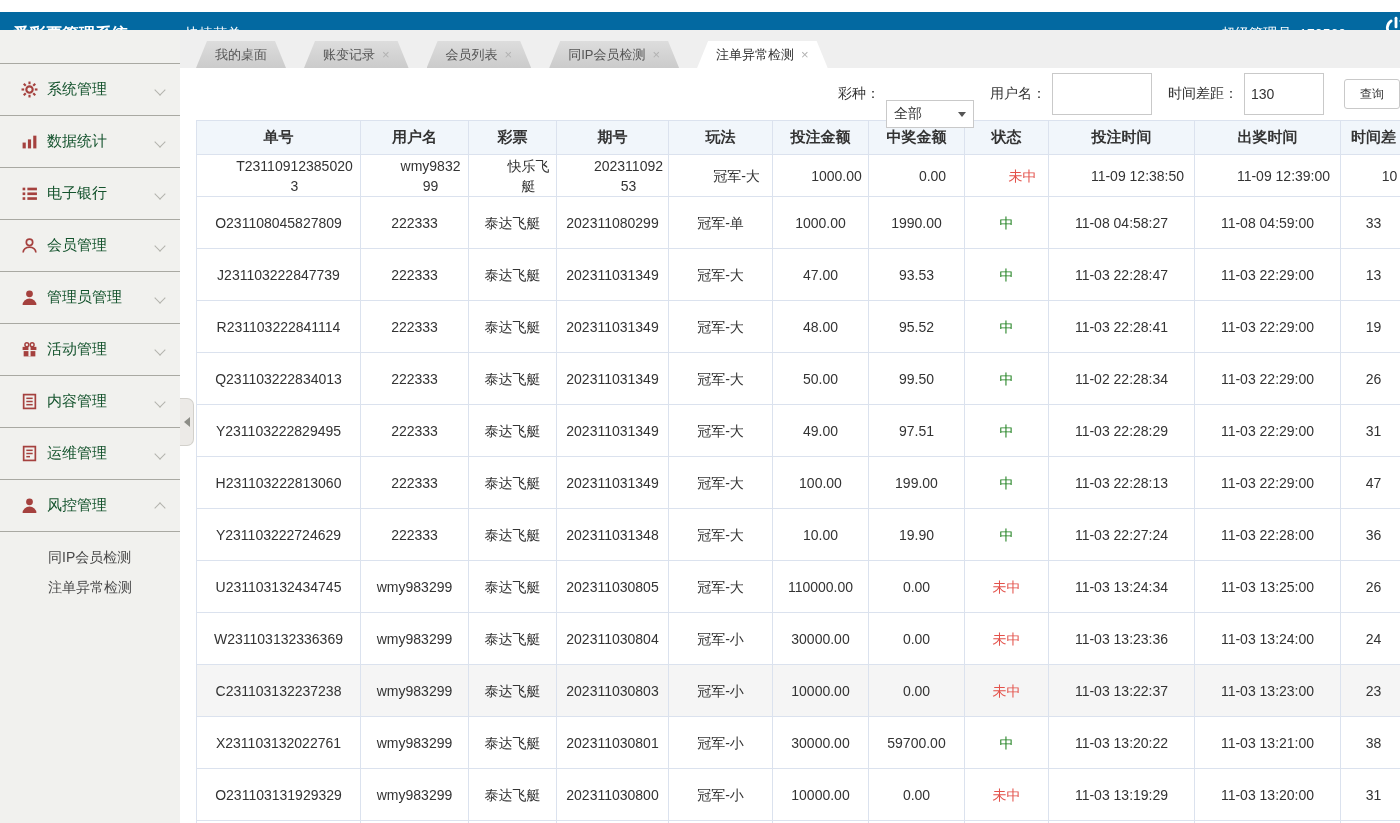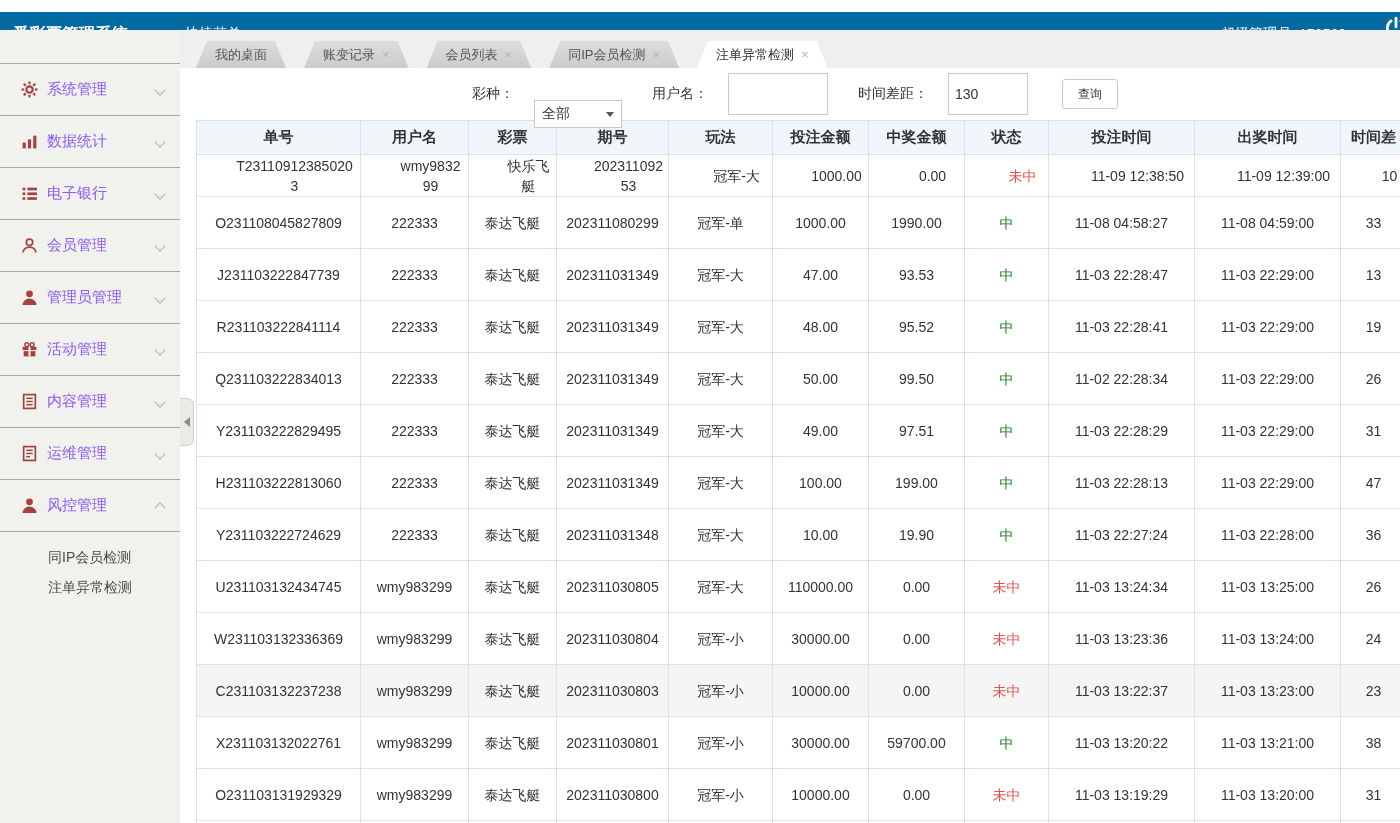--- a/index.html
+++ b/index.html
@@ -19,42 +19,42 @@
   .userbox { margin-left:auto; display:flex; align-items:center; gap:8px; font-size:14px; padding-right:40px; cursor:pointer; }
   .exit-ic { position:absolute; right:-9px; top:3px; }
 
   
   .sidebar { position:absolute; left:0; top:30px; width:180px; height:793px; background:#f1f1ee; }
   .side-menu { padding-top:33px; }
   .side-item { height:51px; border-top:1px solid #a9a9a2; display:flex; align-items:center;
     padding:0 16px 0 21px; cursor:pointer; }
   .side-icon { width:17px; height:17px; margin-right:9px; display:inline-flex; }
   .side-icon svg { width:17px; height:17px; }
-  .side-label { font-size:15px; color:#8b5cf6; }
+  .side-label { font-size:15px; color:#14532d; }
   .side-item .chev { margin-left:auto; }
   .side-sub { border-top:1px solid #a9a9a2; padding-top:10px; }
   .side-subitem { height:30px; line-height:30px; padding-left:48px; font-size:14px; color:#4a4a4a; cursor:pointer; }
 
   .collapse-handle { position:absolute; left:180px; top:398px; width:13px; height:46px;
     background:#eceae7; border:1px solid #d2d0cb; border-left:none; border-radius:0 7px 7px 0;
     display:flex; align-items:center; justify-content:center; cursor:pointer; z-index:5; }
   .collapse-handle .tri { width:0; height:0; border-top:5px solid transparent;
     border-bottom:5px solid transparent; border-right:6px solid #8d8d87; }
 
   
   .main { position:absolute; left:180px; top:30px; width:1220px; height:793px; background:#fff; overflow:hidden; }
   .tabstrip { height:38px; background:#efefef; display:flex; align-items:flex-end; padding-left:16px; gap:18px; }
   .tab { height:27px; padding:0 19px; background:linear-gradient(#dddddd,#cbcbcb);
     clip-path:polygon(11px 0, calc(100% - 11px) 0, 100% 100%, 0 100%);
     display:flex; align-items:center; gap:7px; font-size:13px; color:#555; cursor:pointer; white-space:nowrap; }
   .tab.active { background:#fff; color:#333; }
   .tab-close { color:#b2b2b2; font-size:13px; line-height:1; }
 
   
-  .filter-bar { height:52px; display:flex; align-items:center; justify-content:center; gap:20px; font-size:14px; color:#333; }
+  .filter-bar { height:52px; display:flex; align-items:center; justify-content:flex-end; gap:6px; font-size:14px; color:#333; }
   .f-label { margin-left:10px; }
   .select { width:72px; height:26px; border:1px solid #c9c9c9; background:#fff; display:flex;
     align-items:center; padding:0 7px; gap:6px; cursor:pointer;margin-top:40px; }
   .select .val { flex:1; font-size:14px; color:#333; }
   .select .arrow { width:0; height:0; border-left:4px solid transparent; border-right:4px solid transparent;
     border-top:5px solid #555; }
   .f-input { height:24px; border:1px solid #c9c9c9; font-size:14px; color:#333; padding:8px 6px;
     font-family:inherit; outline:none; }
   .inp-user { width:86px; }
   .inp-diff { width:66px; }

